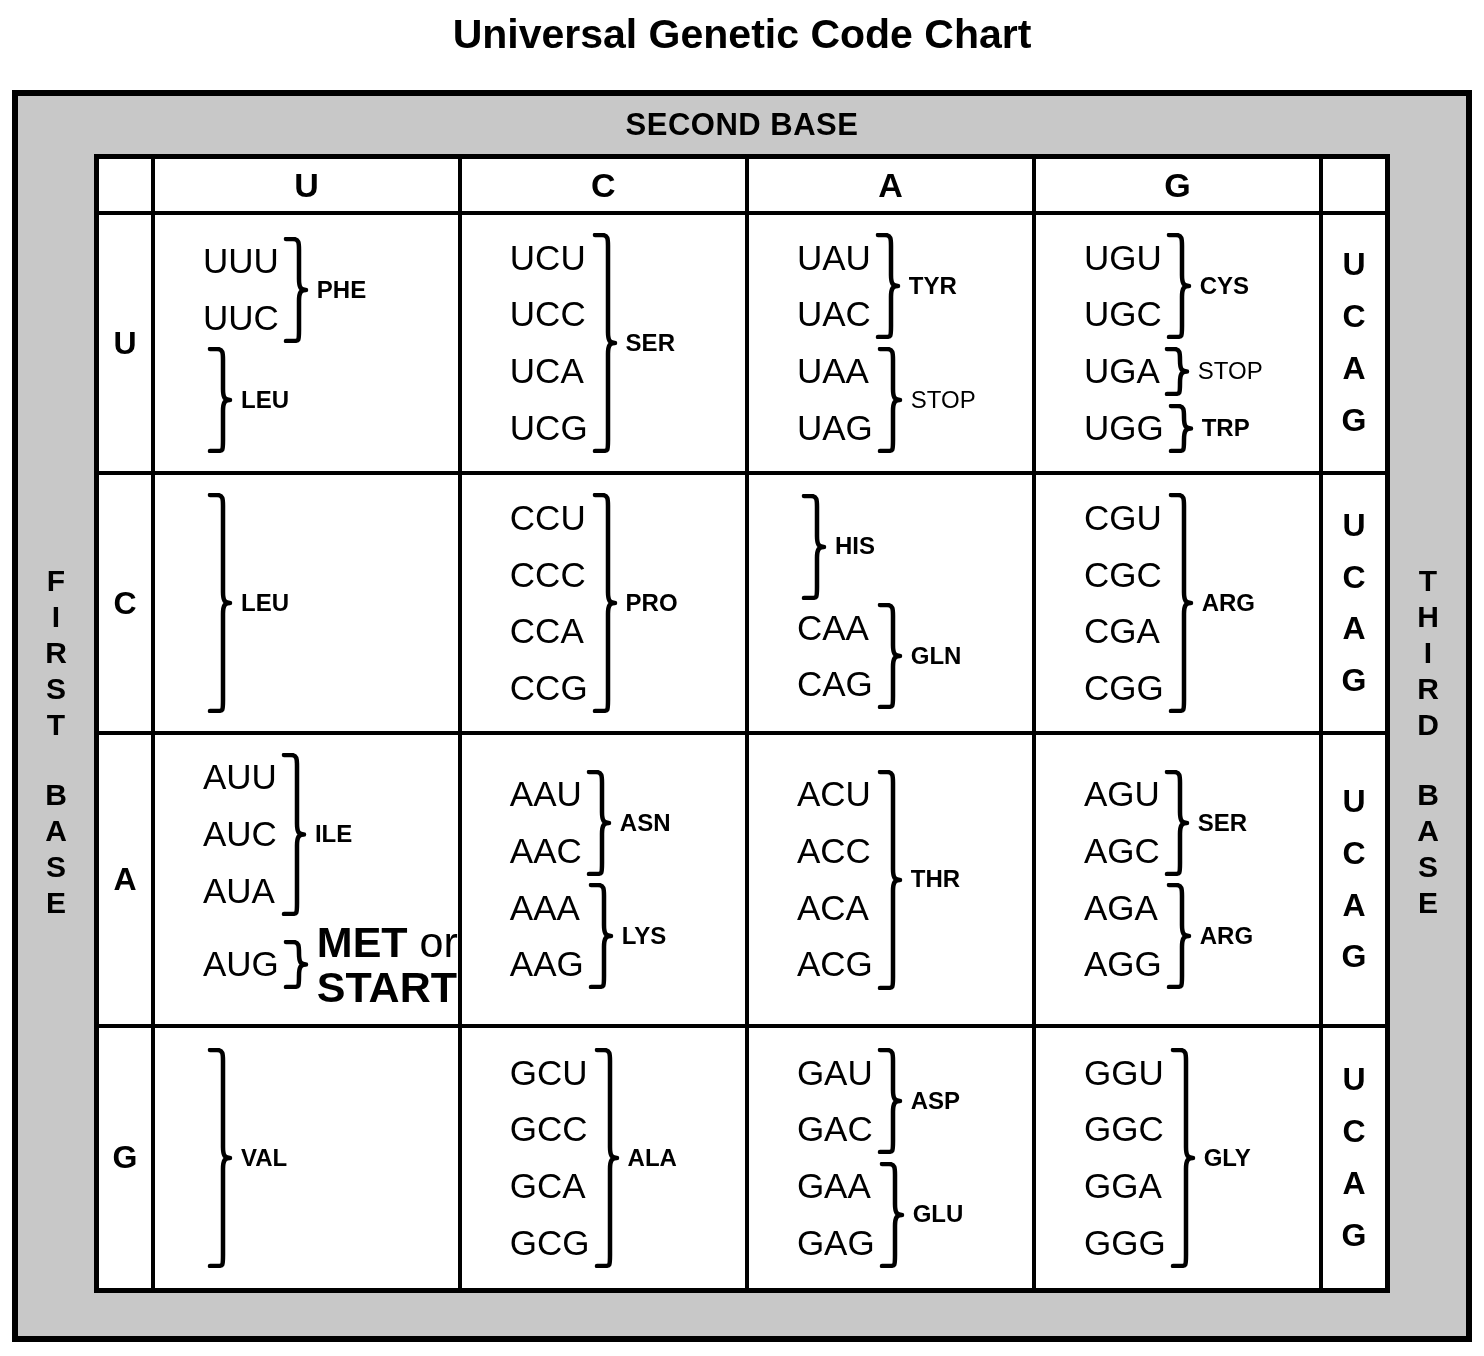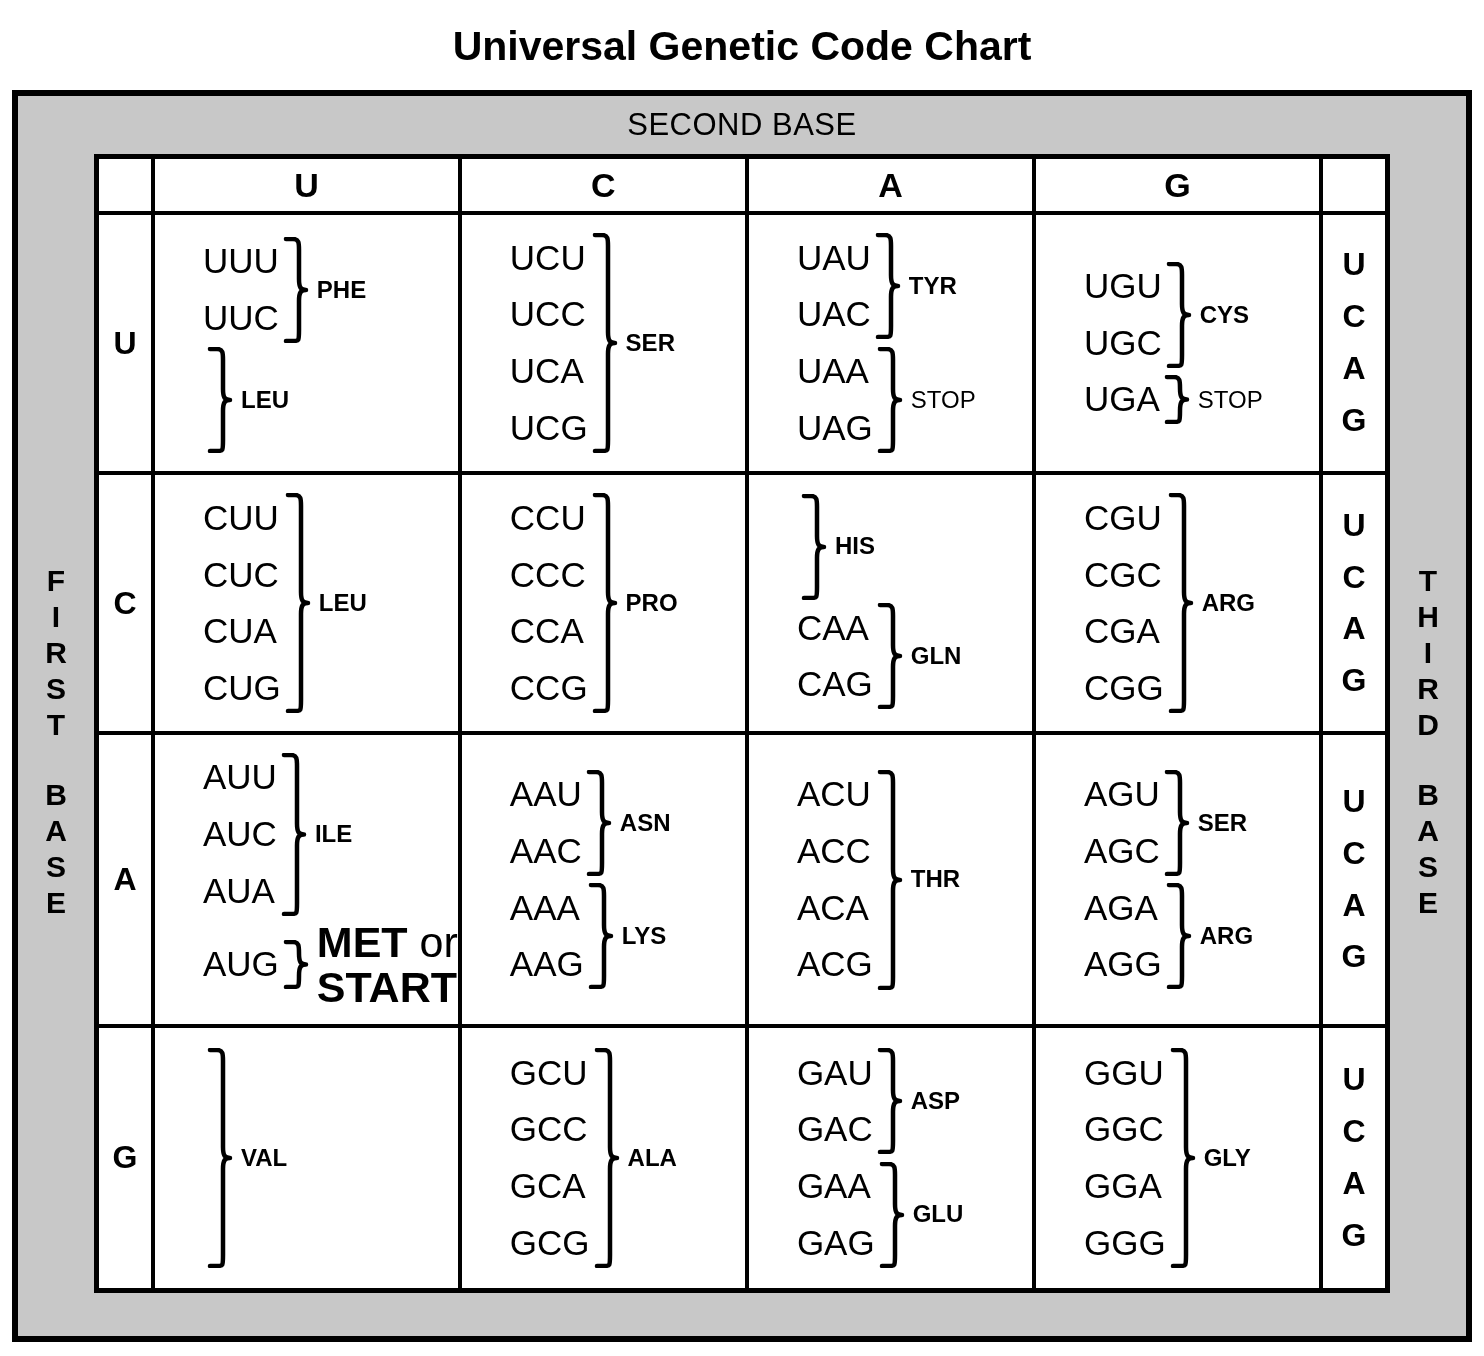--- a/index.html
+++ b/index.html
@@ -14,21 +14,21 @@
     color: #000000;
     overflow: hidden;
   }
 
   
   #chart-title {
     text-align: center;
     font-size: 41px;
     font-weight: bold;
     letter-spacing: 0px;
-    padding-top: 20px;
+    padding-top: 8px;
     height: 58px;
     line-height: 52px;
     box-sizing: border-box;
   }
 
   
   #outer-panel {
     position: absolute;
     left: 12px;
     top: 90px;
@@ -42,21 +42,21 @@
   
   #second-base-label {
     position: absolute;
     left: 0;
     top: 0;
     width: 100%;
     height: 58px;
     line-height: 58px;
     text-align: center;
     font-size: 31px;
-    font-weight: normal;
+    font-weight: bold;
     letter-spacing: 0.5px;
     border-radius: 21px;
   }
 
   
   .side-label {
     position: absolute;
     top: 58px;
     bottom: 0;
     width: 76px;
@@ -289,38 +289,41 @@
           </div>
           <div class="grp">
             <div class="codons">
               <span>UGA</span>
             </div>
             <svg width="26" height="49" viewBox="0 0 26 49" class="brace">
               <path d="M 3,2 L 10,2 C 16,2 16,6 16,13 L 16,13.5 C 16,22.5 18,24.5 23,24.5 C 18,24.5 16,26.5 16,35.5 L 16,36 C 16,47 16,47 10,47 L 3,47" fill="none" stroke="#000" stroke-width="4.5" stroke-linecap="round" stroke-linejoin="round"></path>
             </svg>
             <div class="aa plain">STOP</div>
           </div>
+          <div class="grp">
+            <div class="codons">
+              <span>UGG</span>
+            </div>
+            <svg width="26" height="49" viewBox="0 0 26 49" class="brace">
+              <path d="M 3,2 L 10,2 C 16,2 16,6 16,13 L 16,13.5 C 16,22.5 18,24.5 23,24.5 C 18,24.5 16,26.5 16,35.5 L 16,36 C 16,47 16,47 10,47 L 3,47" fill="none" stroke="#000" stroke-width="4.5" stroke-linecap="round" stroke-linejoin="round"></path>
+            </svg>
+            <div class="aa">TRP</div>
+          </div>
         </div>
       </div>
       <div class="cell tb last-col">
         <span>U</span>
         <span>C</span>
         <span>A</span>
         <span>G</span>
       </div>
       <div class="cell fb">C</div>
       <div class="cell">
         <div class="codon-cell">
           <div class="grp">
-            <div class="codons">
-              <span>CUU</span>
-              <span>CUC</span>
-              <span>CUA</span>
-              <span>CUG</span>
-            </div>
             <svg width="26" height="220" viewBox="0 0 26 220" class="brace">
               <path d="M 3,2 L 10,2 C 16,2 16,6 16,13 L 16,99 C 16,108 18,110 23,110 C 18,110 16,112 16,121 L 16,207 C 16,218 16,218 10,218 L 3,218" fill="none" stroke="#000" stroke-width="4.5" stroke-linecap="round" stroke-linejoin="round"></path>
             </svg>
             <div class="aa">LEU</div>
           </div>
         </div>
       </div>
       <div class="cell">
         <div class="codon-cell">
           <div class="grp">

